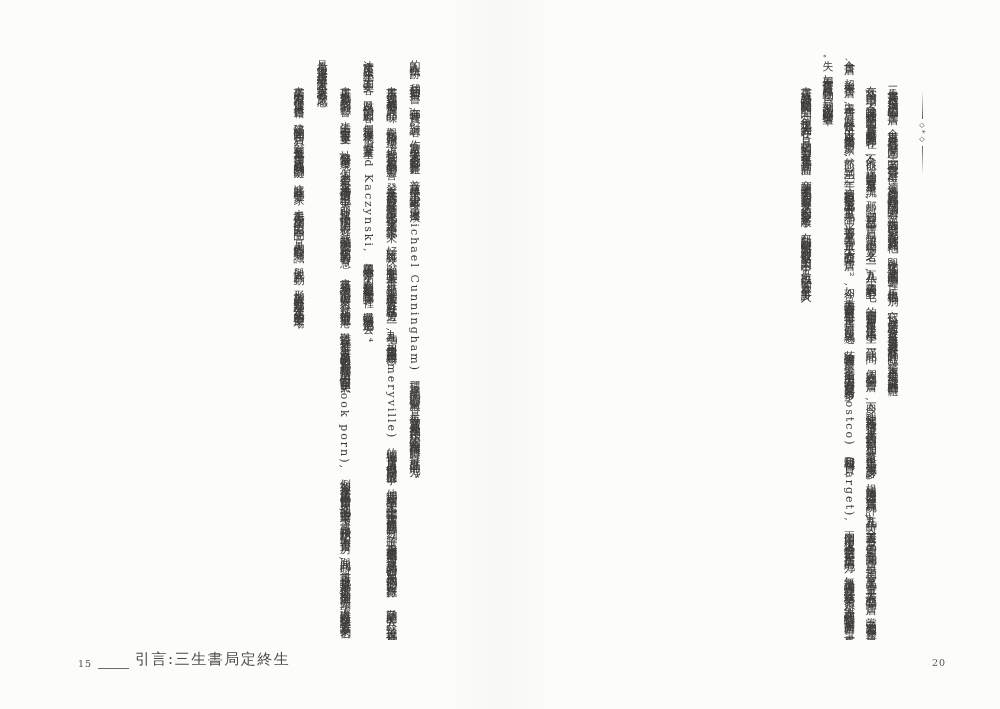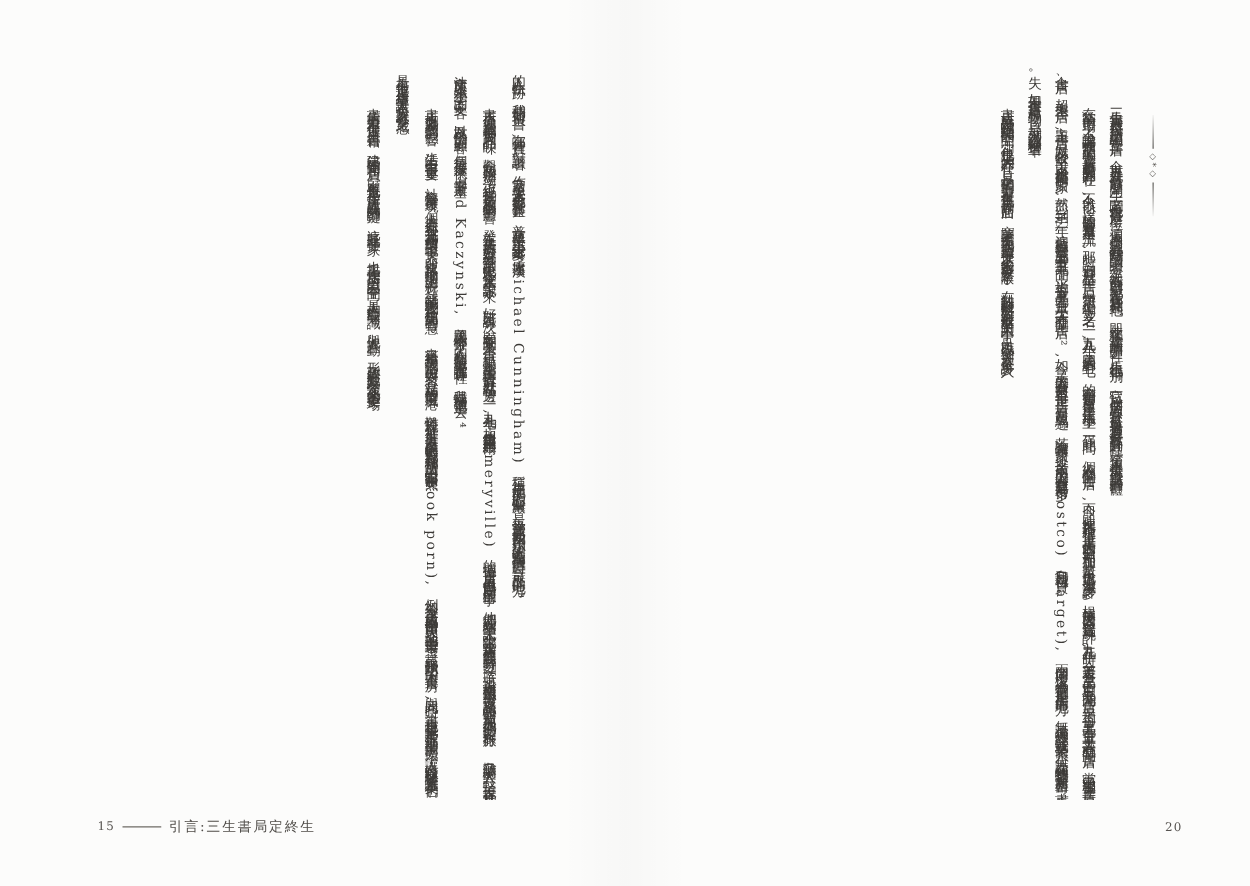--- a/index.html
+++ b/index.html
@@ -85,36 +85,36 @@
     bottom: 41px;
     font-size: 9.5px;
     letter-spacing: 1px;
     color: #565350;
   }
   .footer-left {
     position: absolute;
     left: 78px;
     bottom: 40px;
     display: flex;
-    align-items: center;
+    align-items: flex-end;
     gap: 6px;
     color: #55524e;
   }
   .footer-left .pagenum {
     font-size: 9.5px;
     letter-spacing: 1px;
   }
   .footer-rule {
     display: inline-block;
     width: 31px;
     height: 1px;
     background: #6e6b66;
   }
   .footer-title {
-    font-size: 11px;
+    font-size: 15px;
     letter-spacing: 1.5px;
     color: #4f4c48;
   }
 </style>
 </head>
 <body>
 
 <div class="spread">
 
   <div class="gutter-shade"></div>

